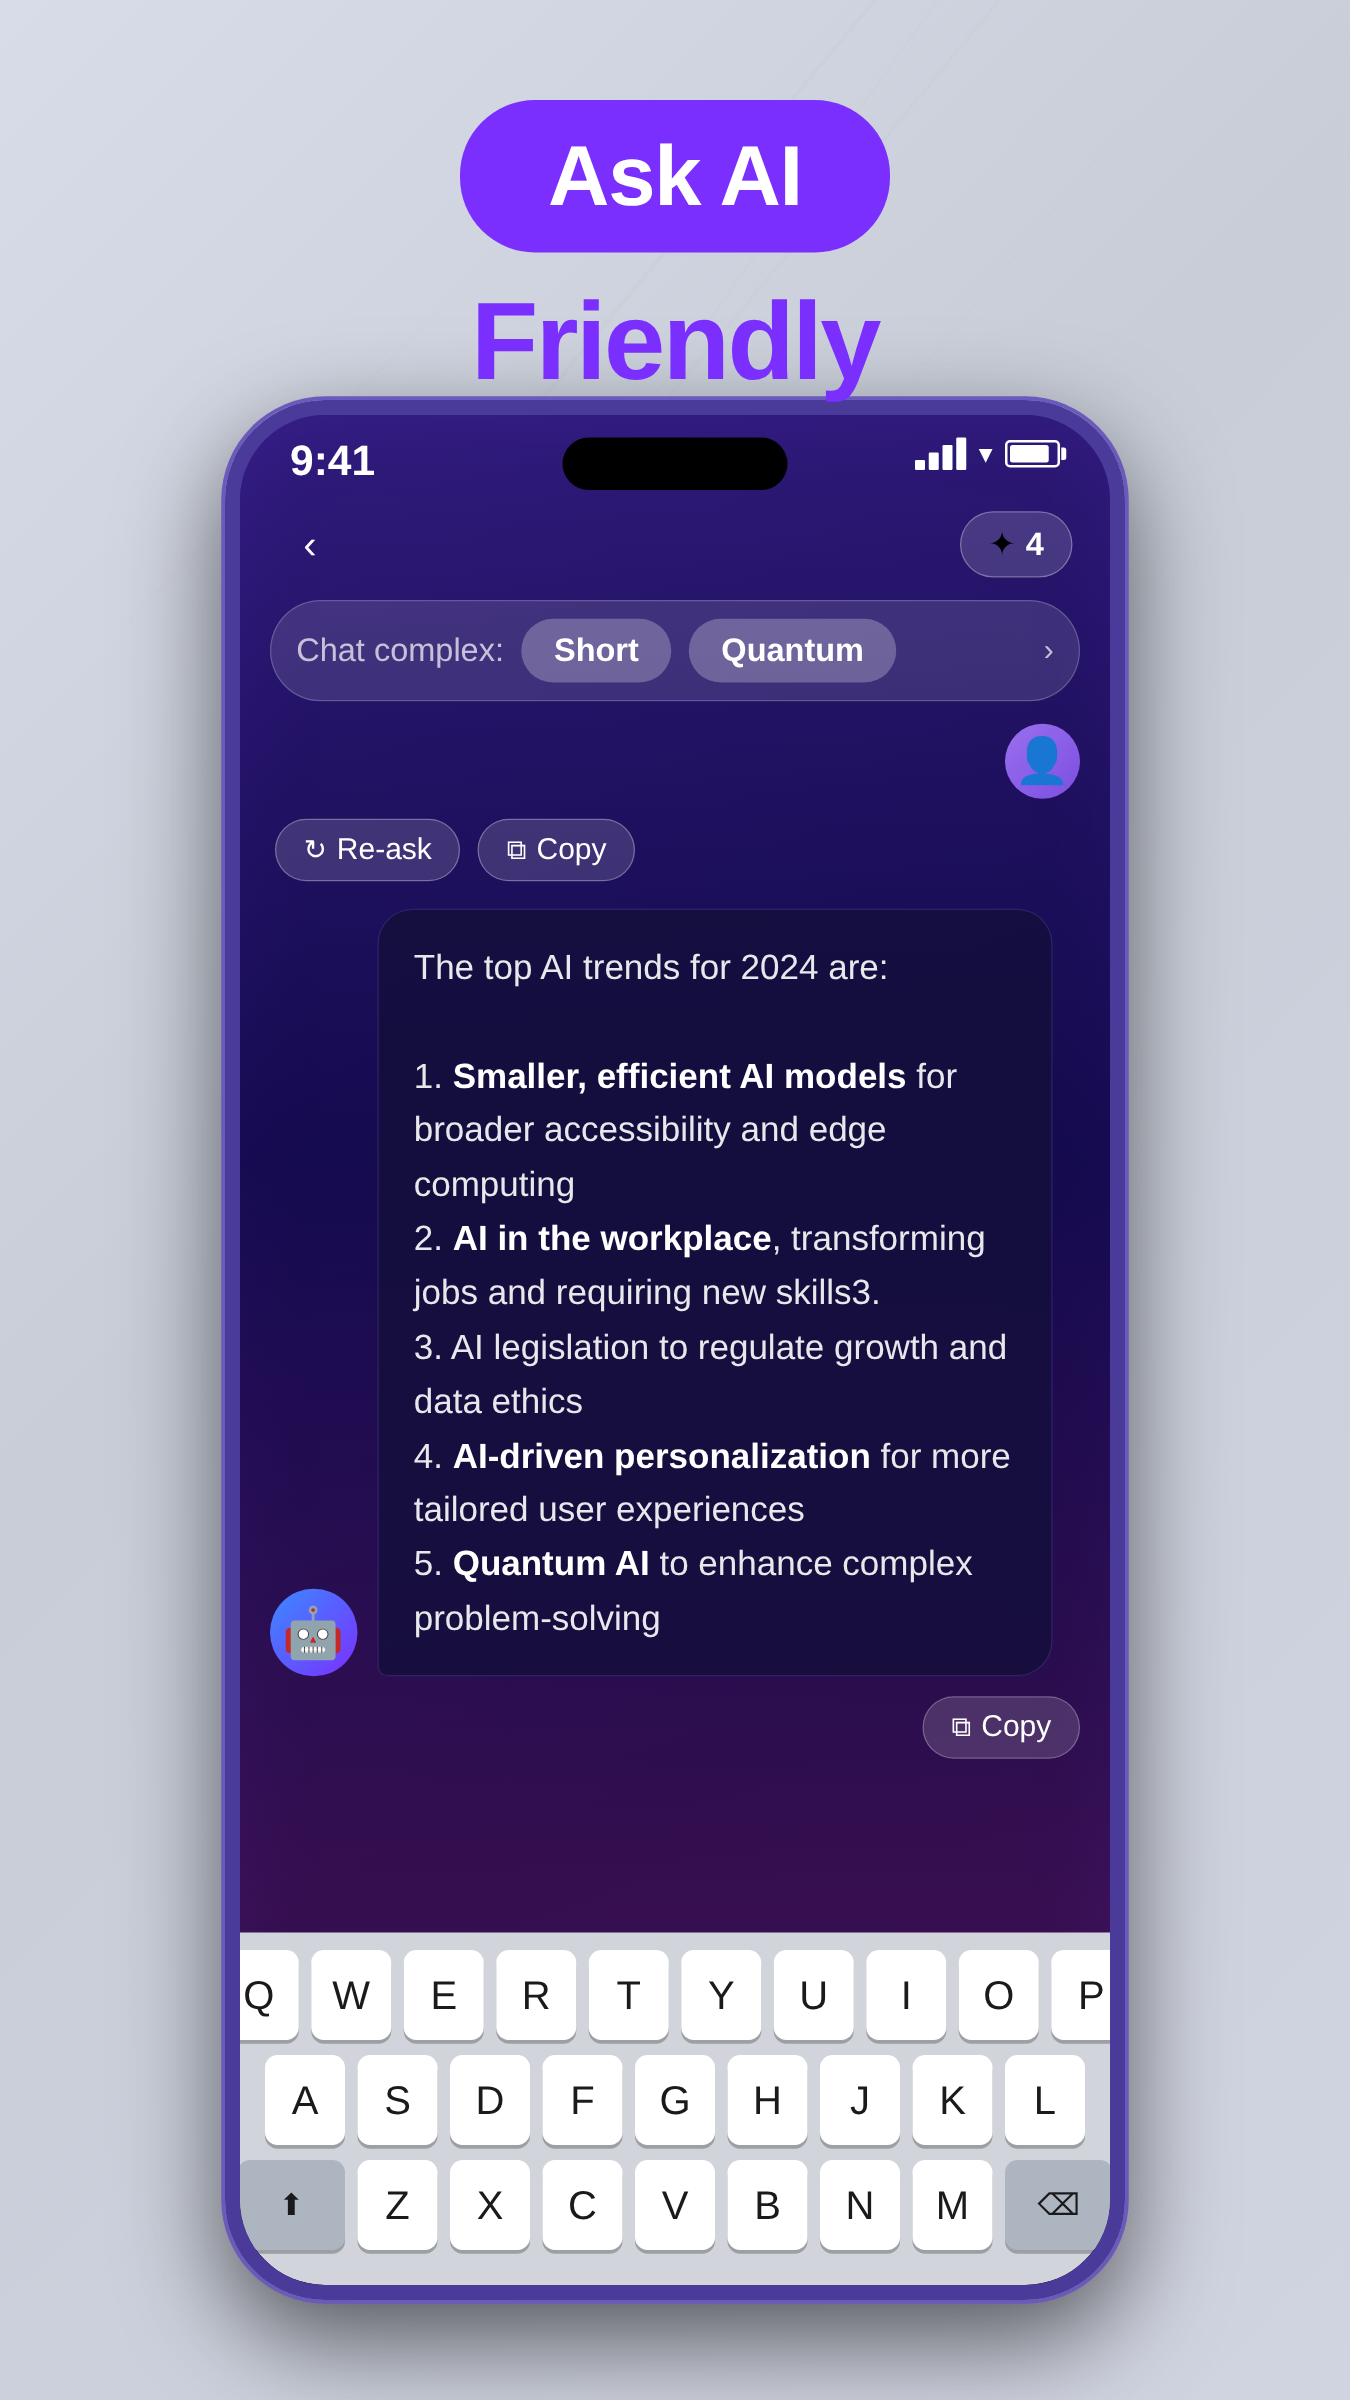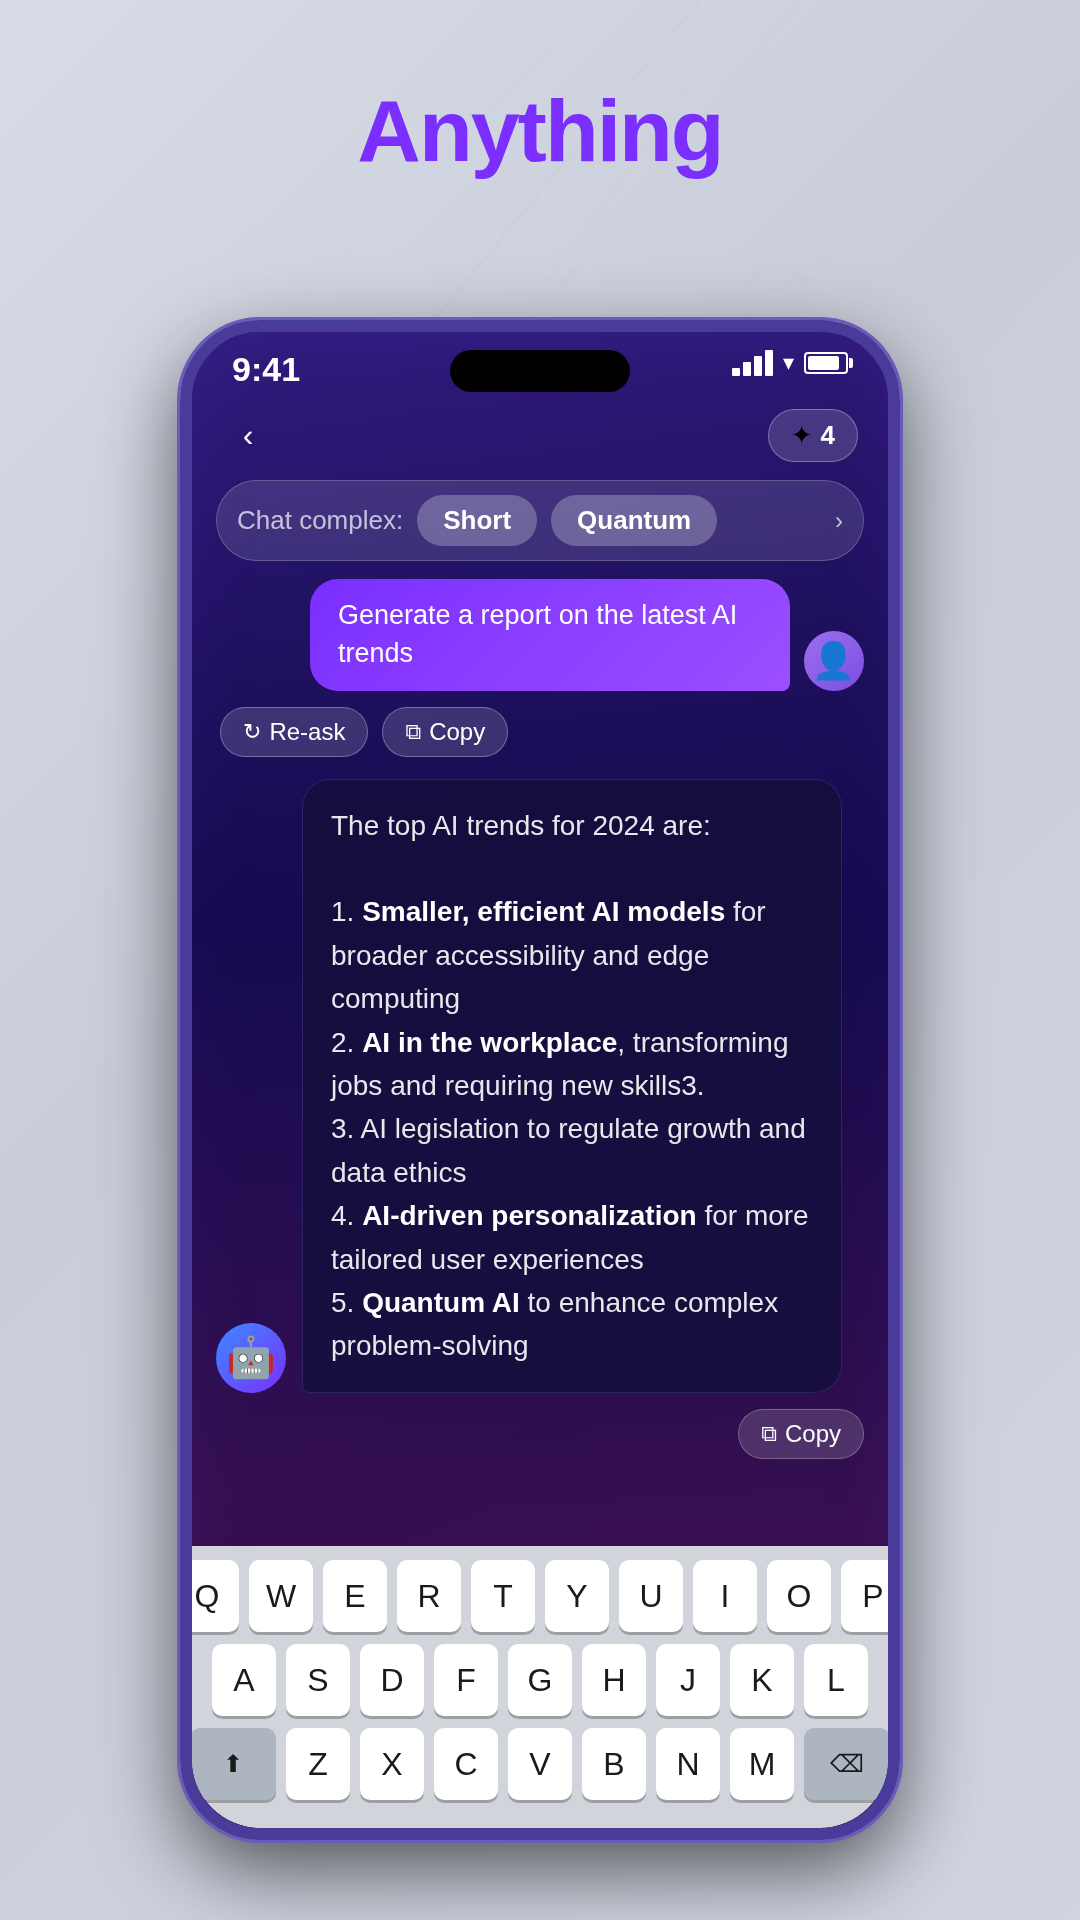--- a/index.html
+++ b/index.html
@@ -484,21 +484,24 @@
 
 <svg class="bg-lines" width="1080" height="1920" viewBox="0 0 1080 1920">
   <line x1="700" y1="0" x2="200" y2="600" stroke="#888" stroke-width="3" opacity="0.3"></line>
   <line x1="800" y1="0" x2="300" y2="600" stroke="#888" stroke-width="3" opacity="0.2"></line>
   <line x1="750" y1="0" x2="250" y2="700" stroke="#888" stroke-width="2" opacity="0.15"></line>
   <line x1="900" y1="100" x2="400" y2="700" stroke="#999" stroke-width="2" opacity="0.2"></line>
   <line x1="600" y1="0" x2="100" y2="500" stroke="#888" stroke-width="2" opacity="0.15"></line>
 </svg>
 
 <div class="header-area">
-  <div class="anything-text">Anything</div>
+  <div class="ask-ai-badge">
+    <span class="ask-ai-badge-text">Ask AI</span>
+  </div>
+  <div class="anything-text">Friendly</div>
 </div>
 
 <div class="phone-frame">
   <div class="phone-interior">
 
     <div class="dynamic-island"></div>
 
     <div class="status-bar">
       <span class="status-time">9:41</span>
       <div class="status-icons">
@@ -528,23 +531,20 @@
     <div class="chat-settings-bar">
       <span class="chat-settings-label">Chat complex:</span>
       <span class="setting-pill">Short</span>
       <span class="setting-pill">Quantum</span>
       <span class="chevron-right">›</span>
     </div>
 
     <div class="chat-area">
 
       <div class="user-message-row">
-        <div class="user-message-bubble">
-          <span class="user-message-text">Generate a report on the latest AI trends</span>
-        </div>
         <div class="user-avatar">
           <span class="avatar-icon">👤</span>
         </div>
       </div>
 
       <div class="action-buttons-row">
         <button class="action-btn">
           <span class="action-btn-icon">↻</span>
           <span>Re-ask</span>
         </button>

